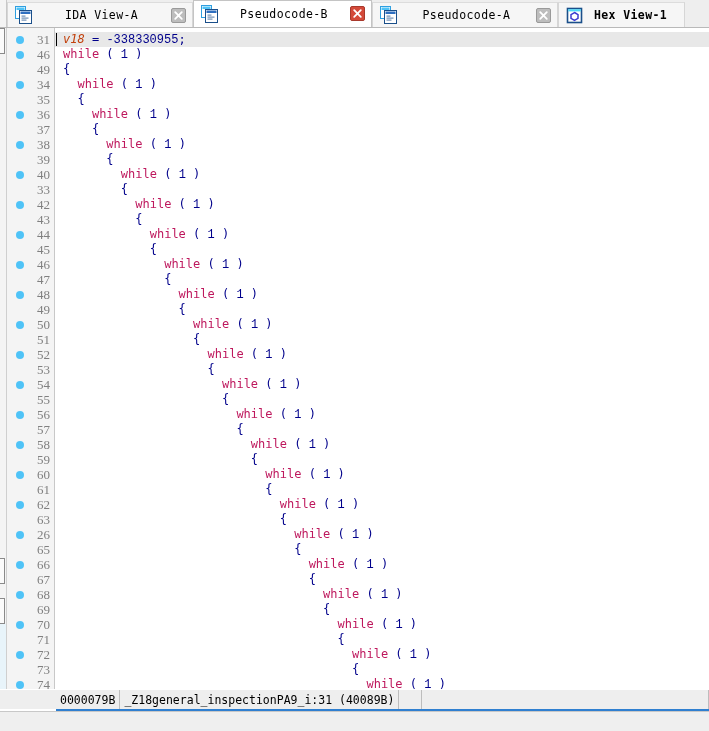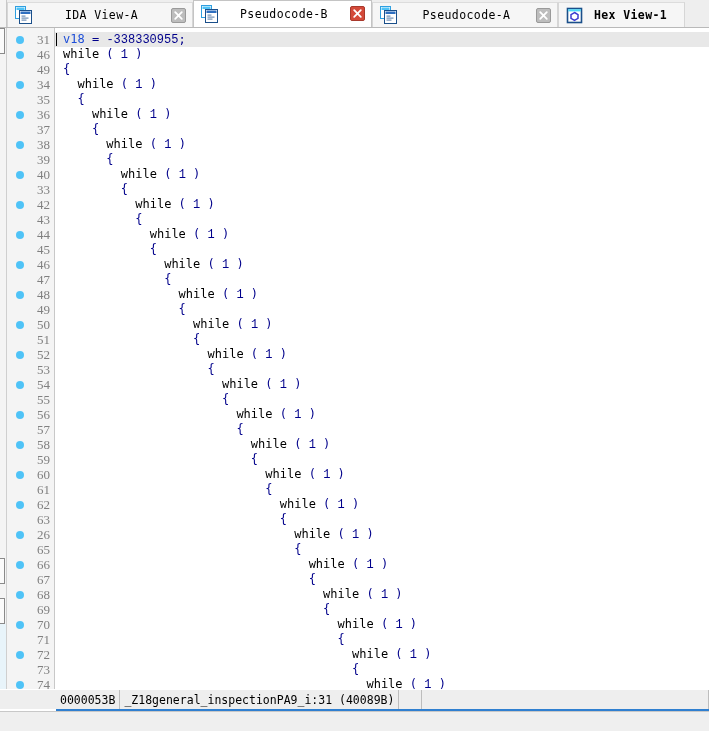--- a/index.html
+++ b/index.html
@@ -170,22 +170,22 @@
     background: #e8e8e8;
   }
   .caret {
     position: absolute;
     left: 1px;
     top: 1px;
     width: 1px;
     height: 13px;
     background: #000000;
   }
-  .kw   { color: #000000; margin-top: 8px; }
-  .var  { color: #1d4ed8; }
+  .kw   { color: #be185d; margin-top: 8px; }
+  .var  { color: #c2410c; font-style: italic; }
   .num  { color: #00008b; font-family: Liberation Mono, monospace; }
   .punc { color: #00008b; }
 
   
   .statusbar {
     height: 20px;
     display: flex;
     align-items: stretch;
     background: #eeeeee;
     box-sizing: border-box;
@@ -494,19 +494,19 @@
       <div class="crow">&nbsp;&nbsp;&nbsp;&nbsp;&nbsp;&nbsp;&nbsp;&nbsp;&nbsp;&nbsp;&nbsp;&nbsp;&nbsp;&nbsp;&nbsp;&nbsp;&nbsp;&nbsp;&nbsp;&nbsp;&nbsp;&nbsp;&nbsp;&nbsp;&nbsp;&nbsp;&nbsp;&nbsp;&nbsp;&nbsp;&nbsp;&nbsp;&nbsp;&nbsp;&nbsp;&nbsp;&nbsp;&nbsp;<span class="kw">while</span> <span class="punc">(</span> <span class="num">1</span> <span class="punc">)</span></div>
       <div class="crow">&nbsp;&nbsp;&nbsp;&nbsp;&nbsp;&nbsp;&nbsp;&nbsp;&nbsp;&nbsp;&nbsp;&nbsp;&nbsp;&nbsp;&nbsp;&nbsp;&nbsp;&nbsp;&nbsp;&nbsp;&nbsp;&nbsp;&nbsp;&nbsp;&nbsp;&nbsp;&nbsp;&nbsp;&nbsp;&nbsp;&nbsp;&nbsp;&nbsp;&nbsp;&nbsp;&nbsp;&nbsp;&nbsp;<span class="punc">{</span></div>
       <div class="crow">&nbsp;&nbsp;&nbsp;&nbsp;&nbsp;&nbsp;&nbsp;&nbsp;&nbsp;&nbsp;&nbsp;&nbsp;&nbsp;&nbsp;&nbsp;&nbsp;&nbsp;&nbsp;&nbsp;&nbsp;&nbsp;&nbsp;&nbsp;&nbsp;&nbsp;&nbsp;&nbsp;&nbsp;&nbsp;&nbsp;&nbsp;&nbsp;&nbsp;&nbsp;&nbsp;&nbsp;&nbsp;&nbsp;&nbsp;&nbsp;<span class="kw">while</span> <span class="punc">(</span> <span class="num">1</span> <span class="punc">)</span></div>
       <div class="crow">&nbsp;&nbsp;&nbsp;&nbsp;&nbsp;&nbsp;&nbsp;&nbsp;&nbsp;&nbsp;&nbsp;&nbsp;&nbsp;&nbsp;&nbsp;&nbsp;&nbsp;&nbsp;&nbsp;&nbsp;&nbsp;&nbsp;&nbsp;&nbsp;&nbsp;&nbsp;&nbsp;&nbsp;&nbsp;&nbsp;&nbsp;&nbsp;&nbsp;&nbsp;&nbsp;&nbsp;&nbsp;&nbsp;&nbsp;&nbsp;<span class="punc">{</span></div>
       <div class="crow">&nbsp;&nbsp;&nbsp;&nbsp;&nbsp;&nbsp;&nbsp;&nbsp;&nbsp;&nbsp;&nbsp;&nbsp;&nbsp;&nbsp;&nbsp;&nbsp;&nbsp;&nbsp;&nbsp;&nbsp;&nbsp;&nbsp;&nbsp;&nbsp;&nbsp;&nbsp;&nbsp;&nbsp;&nbsp;&nbsp;&nbsp;&nbsp;&nbsp;&nbsp;&nbsp;&nbsp;&nbsp;&nbsp;&nbsp;&nbsp;&nbsp;&nbsp;<span class="kw">while</span> <span class="punc">(</span> <span class="num">1</span> <span class="punc">)</span></div>
     </div>
 
 </div>
 
 <div class="statusbar">
-  <div class="status-cell">0000053B</div>
+  <div class="status-cell">0000079B</div>
   <div class="status-cell">_Z18general_inspectionPA9_i:31 (40089B)</div>
   <div class="status-cell blank"></div>
   <div class="status-cell status-fill"></div>
 </div>
 <div class="status-underline"></div>
 <div class="footer"></div>
 
 </body></html>

